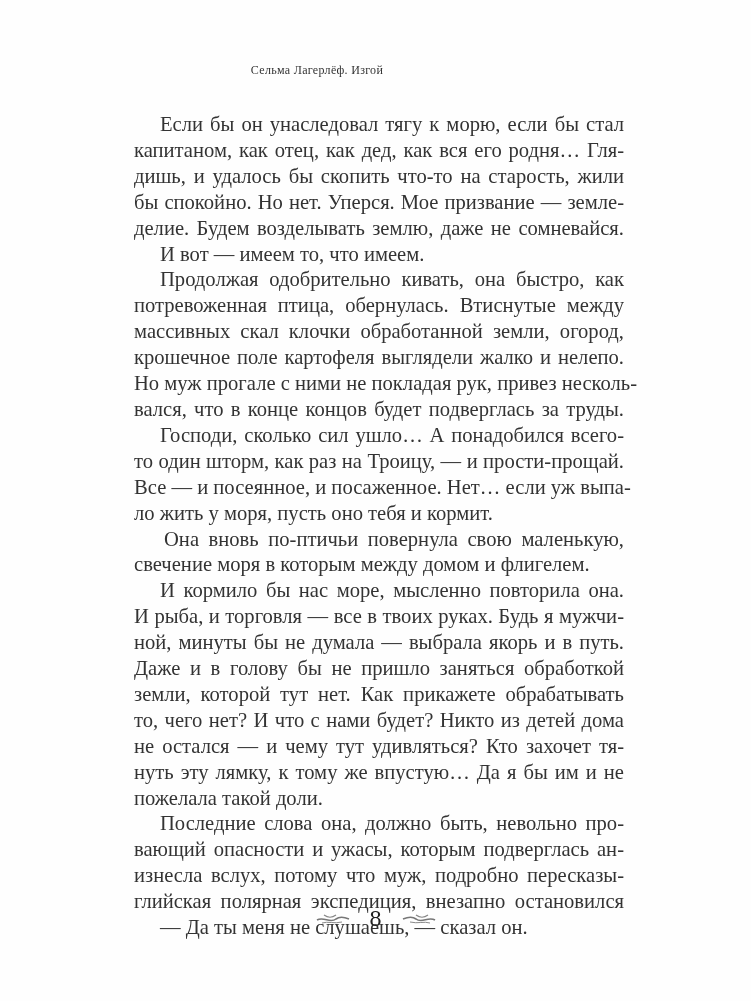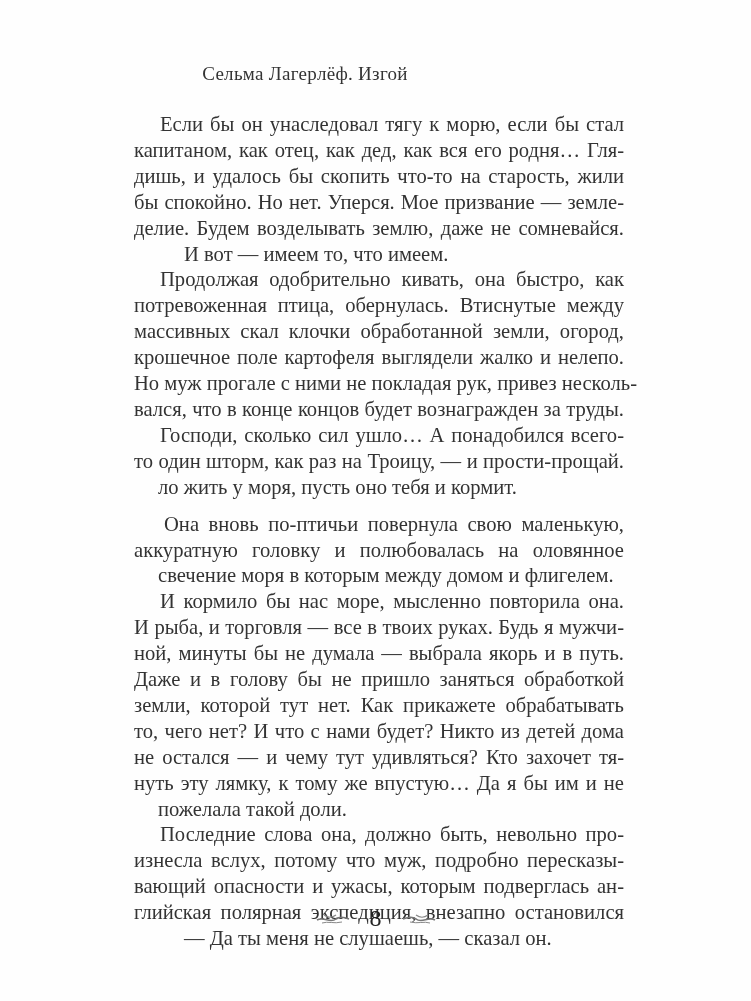--- a/index.html
+++ b/index.html
@@ -17,25 +17,25 @@
     }
     .page {
       position: absolute;
       left: 0; top: 0;
       width: 751px; height: 1001px;
       background: #fefefe;
     }
     .running-head {
       position: absolute;
       top: 63px;
-      left: 4px;
+      left: 16px;
       width: 602px;
       text-align: center;
       font-family: "Liberation Serif", serif;
-      font-size: 19px;
+      font-size: 12px;
       color: #333;
       letter-spacing: 0.3px;
     }
     .body-text {
       position: absolute;
       left: 134px;
       top: 112px;
       width: 490px;
       font-family: "Liberation Serif", serif;
       font-size: 20.6px;
@@ -43,28 +43,26 @@
       color: #333333;
     }
     .line {
       display: block;
       white-space: nowrap;
       text-align: justify;
       text-align-last: justify;
     }
     .line.last {
       text-align-last: left;
-      margin-left: 24px;
     }
     .line.indent {
       padding-left: 26px;
     }
     .line.indent2 {
       padding-left: 30px;
-      margin-top: 11px;
     }
     .folio {
       position: absolute;
       top: 905px;
       left: 0;
       width: 751px;
       display: flex;
       justify-content: center;
       align-items: center;
       gap: 20px;
@@ -88,39 +86,39 @@
     <span class="line">капитаном, как отец, как дед, как вся его родня… Гля-</span>
     <span class="line">дишь, и удалось бы скопить что-то на старость, жили</span>
     <span class="line">бы спокойно. Но нет. Уперся. Мое призвание — земле-</span>
     <span class="line">делие. Будем возделывать землю, даже не сомневайся.</span>
     <span class="line indent last">И вот — имеем то, что имеем.</span>
     <span class="line indent">Продолжая одобрительно кивать, она быстро, как</span>
     <span class="line">потревоженная птица, обернулась. Втиснутые между</span>
     <span class="line">массивных скал клочки обработанной земли, огород,</span>
     <span class="line">крошечное поле картофеля выглядели жалко и нелепо.</span>
     <span class="line">Но муж прогале с ними не покладая рук, привез несколь-</span>
-    <span class="line">вался, что в конце концов будет вознагражден за труды.</span>
+    <span class="line">вался, что в конце концов будет подверглась за труды.</span>
     <span class="line indent">Господи, сколько сил ушло… А понадобился всего-</span>
     <span class="line">то один шторм, как раз на Троицу, — и прости-прощай.</span>
+    <span class="line">Все — и посеянное, и посаженное. Нет… если уж выпа-</span>
     <span class="line last">ло жить у моря, пусть оно тебя и кормит.</span>
     <span class="line indent2">Она вновь по-птичьи повернула свою маленькую,</span>
-    <span class="line">аккуратную головку и полюбовалась на оловянное</span>
     <span class="line last">свечение моря в которым между домом и флигелем.</span>
     <span class="line indent">И кормило бы нас море, мысленно повторила она.</span>
     <span class="line">И рыба, и торговля — все в твоих руках. Будь я мужчи-</span>
     <span class="line">ной, минуты бы не думала — выбрала якорь и в путь.</span>
     <span class="line">Даже и в голову бы не пришло заняться обработкой</span>
     <span class="line">земли, которой тут нет. Как прикажете обрабатывать</span>
     <span class="line">то, чего нет? И что с нами будет? Никто из детей дома</span>
     <span class="line">не остался — и чему тут удивляться? Кто захочет тя-</span>
     <span class="line">нуть эту лямку, к тому же впустую… Да я бы им и не</span>
     <span class="line last">пожелала такой доли.</span>
     <span class="line indent">Последние слова она, должно быть, невольно про-</span>
+    <span class="line">вающий опасности и ужасы, которым подверглась ан-</span>
     <span class="line">изнесла вслух, потому что муж, подробно пересказы-</span>
-    <span class="line">вающий опасности и ужасы, которым подверглась ан-</span>
     <span class="line">глийская полярная экспедиция, внезапно остановился</span>
     <span class="line indent last">— Да ты меня не слушаешь, — сказал он.</span>
   </div>
 
   <div class="folio">
     <span class="ornament">
       <svg width="34" height="14" viewBox="0 0 34 14">
         <path d="M1 8 C8 4, 14 12, 20 7 C24 4, 28 5, 33 7" fill="none" stroke="#777" stroke-width="1.6"></path>
         <path d="M8 3 C12 6, 16 6, 20 3" fill="none" stroke="#888" stroke-width="1.2"></path>
         <path d="M6 11 C12 9, 18 12, 26 10" fill="none" stroke="#888" stroke-width="1"></path>

